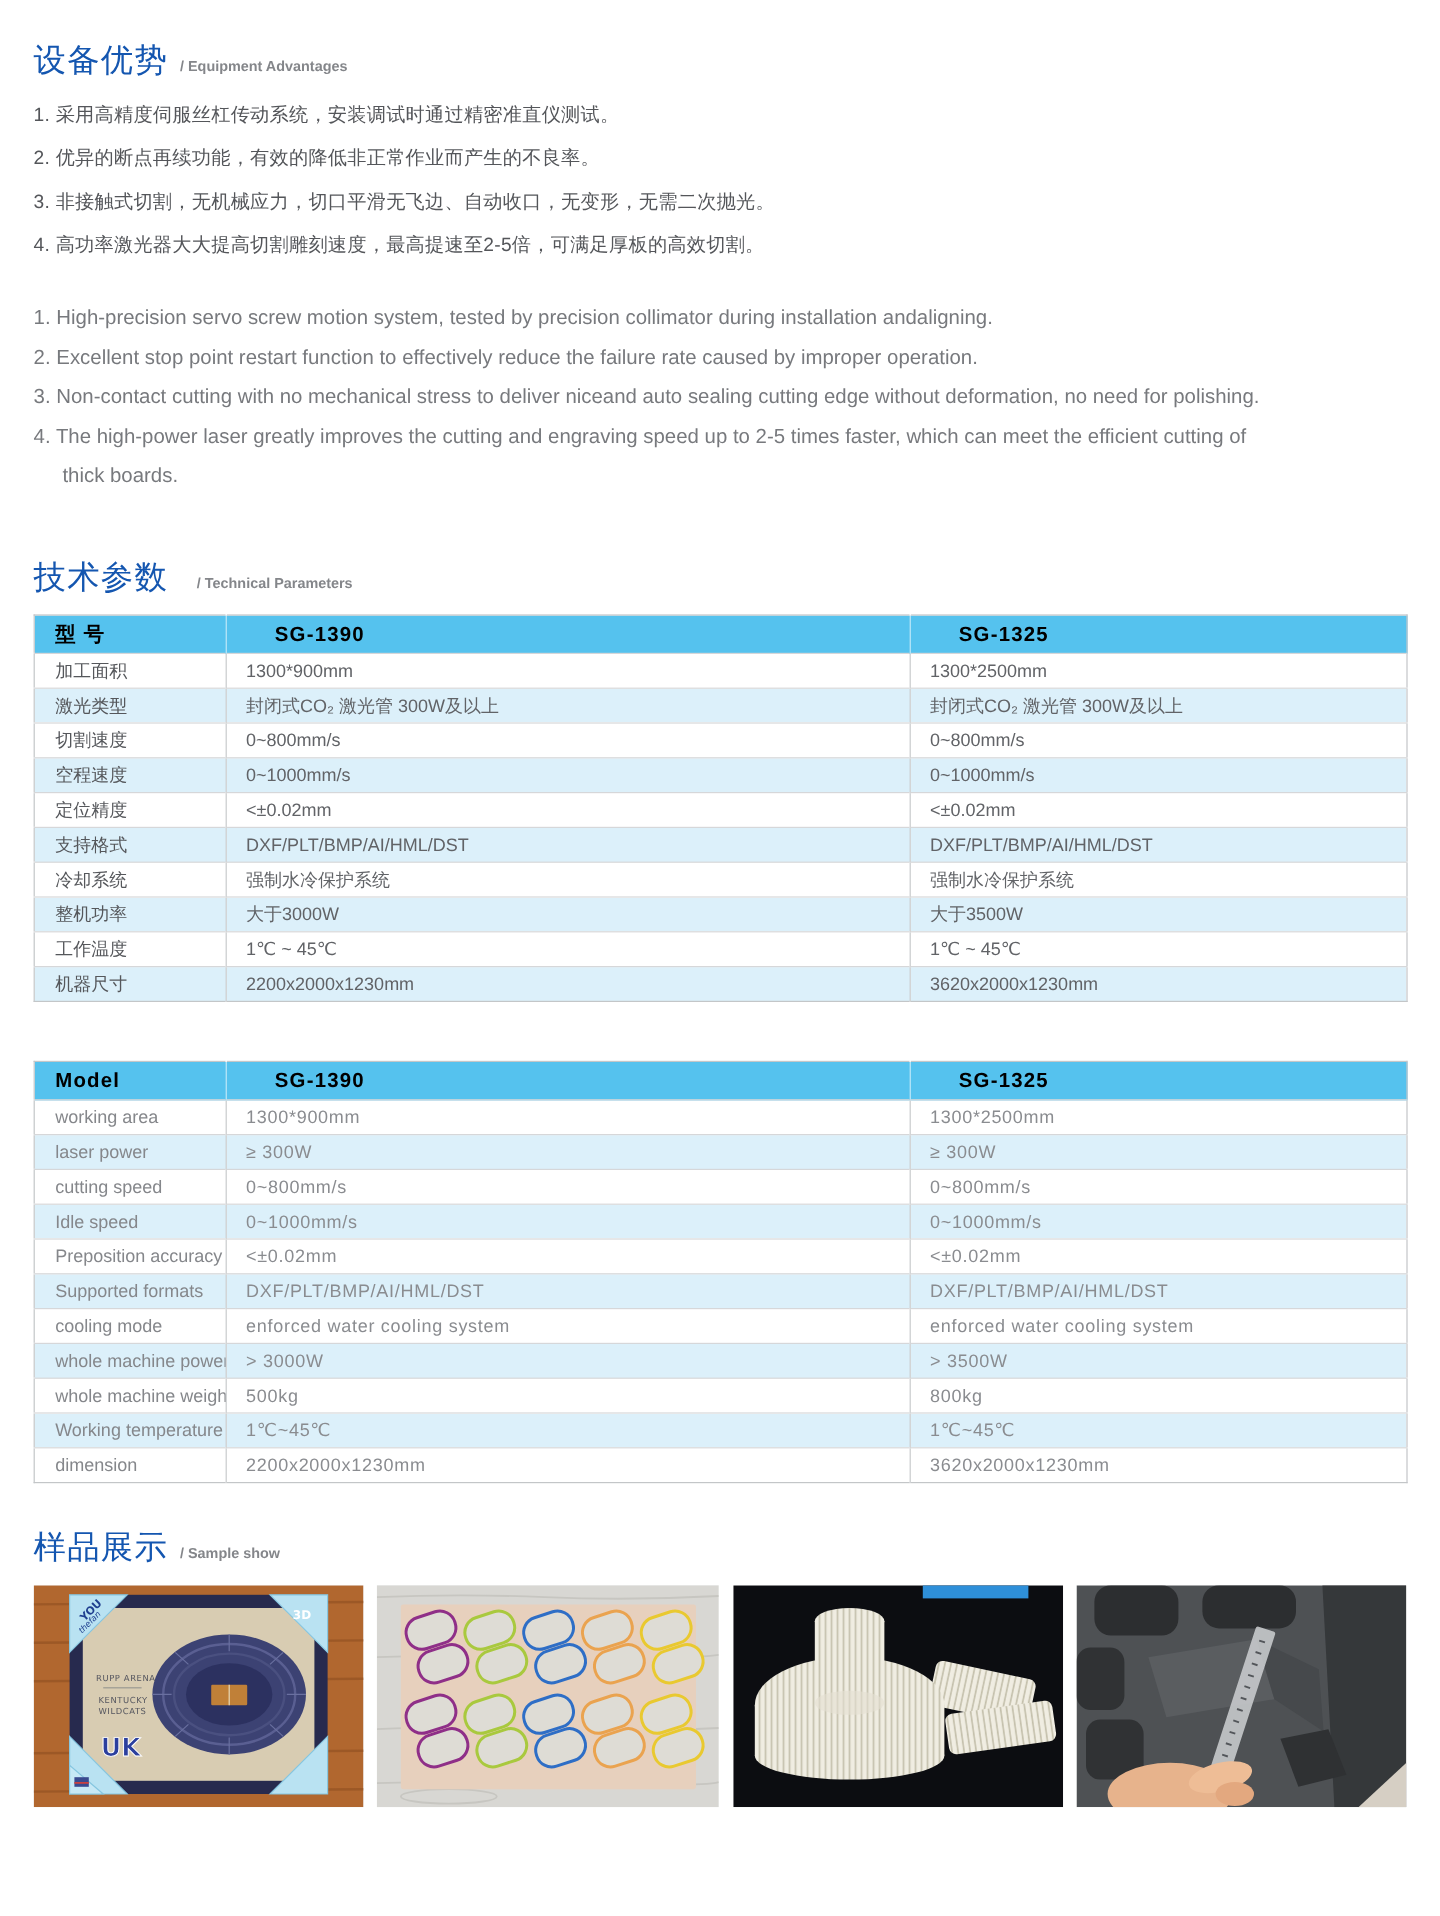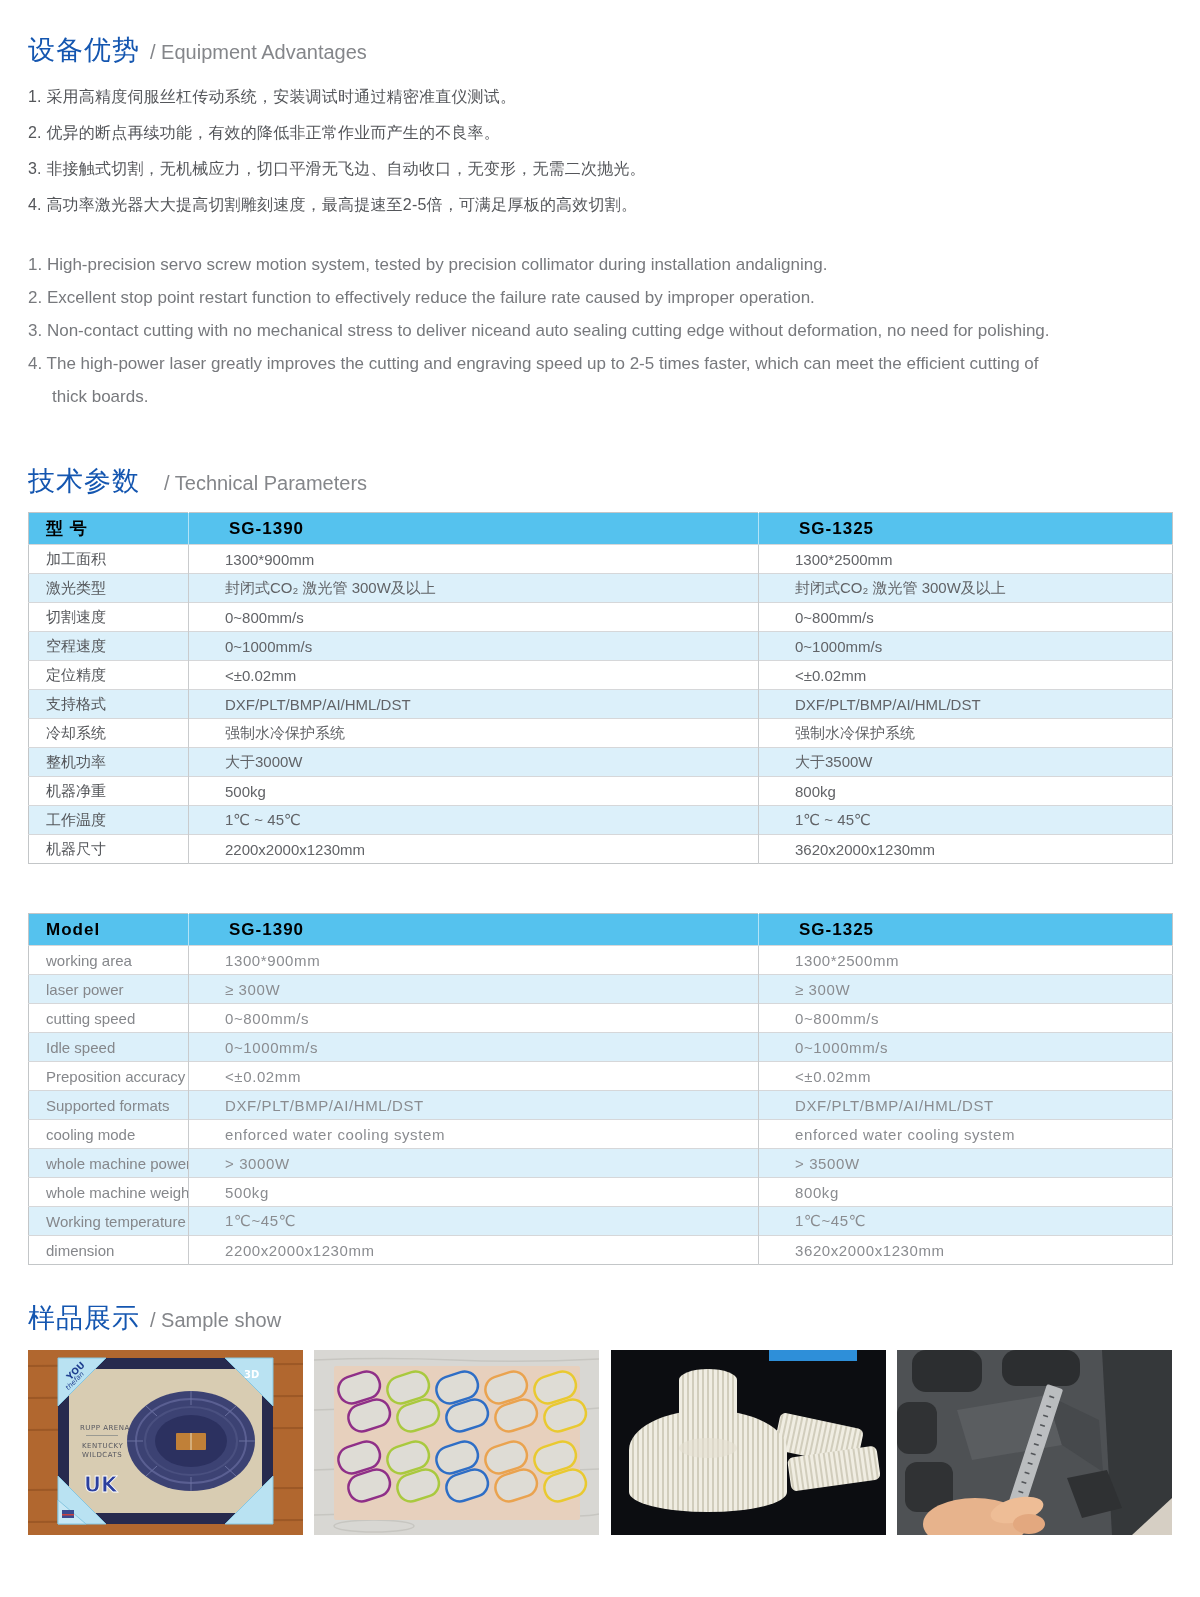--- a/index.html
+++ b/index.html
@@ -6,21 +6,21 @@
   body {
     width:1200px; min-height:1597px;
     font-family:"Liberation Sans","DejaVu Sans",sans-serif;
     color:#55575b;
   }
   .page { padding:34px 28px 0 28px; }
 
   
   .sec { display:flex; align-items:baseline; gap:10px; margin:0; }
   .sec .zh { font-size:27px; line-height:32px; font-weight:400; color:#1456b0; letter-spacing:1px; }
-  .sec .en { font-size:20px; color:#84868a; font-weight:400; }
+  .sec .en { font-size:12px; color:#84868a; font-weight:700; }
 
   
   .list { list-style:none; margin:0; padding:0; }
   .list-zh { margin-top:13px; }
   .list-zh li { font-size:16px; line-height:36px; color:#54565a; letter-spacing:.2px; }
   .list-en { margin-top:25px; width:1030px; }
   .list-en li { font-size:17px; line-height:33px; color:#77797d; padding-left:24px; text-indent:-24px; }
 
   .sec-params { margin-top:52px;gap:24px; }
   .sec-samples { margin-top:37px; }
@@ -32,21 +32,21 @@
   table.spec col.c3 { width:414px; }
   table.spec th {
     background:#55c2ee; color:#000000; text-align:left;
     font-size:17px; font-weight:700; height:31px; padding:0 0 0 17px; letter-spacing:1px;
   }
   table.spec th + th { padding-left:40px; border-left:1px solid rgba(255,255,255,.55);margin-top:11px; }
   table.spec td {
     height:28px; font-size:15px; padding:0 0 0 17px;
     border-top:1px solid #d6d7d9; color:#55575b; white-space:nowrap; overflow:hidden;
   }
-  table.spec td + td { padding-left:36px; border-left:1px solid #c9cbcd; color:#616367; }
+  table.spec td + td { padding-left:16px; border-left:1px solid #c9cbcd; color:#616367; }
   table.spec tbody tr:nth-child(even) td { background:#dcf0fa; }
   table.spec.en-tab { margin-top:49px; }
   table.spec.en-tab td { color:#85878b; }
   table.spec.en-tab td + td { letter-spacing:.6px; color:#8a8c90; }
 
   
   .photos { margin-top:16px; display:flex; justify-content:space-between; width:1144px; }
   .photo { height:185px; overflow:hidden; background:#eee; }
   .photo svg { display:block; width:100%; height:100%; }
   .photo.p1 { width:275px; } .photo.p2 { width:285px; }
@@ -128,25 +128,20 @@
         </tr>
       <tr>
           <td>冷却系统</td>
           <td>强制水冷保护系统</td>
           <td>强制水冷保护系统</td>
         </tr>
       <tr>
           <td>整机功率</td>
           <td>大于3000W</td>
           <td>大于3500W</td>
-        </tr>
-      <tr>
-          <td>机器净重</td>
-          <td>500kg</td>
-          <td>800kg</td>
         </tr>
       <tr>
           <td>工作温度</td>
           <td>1℃ ~ 45℃</td>
           <td>1℃ ~ 45℃</td>
         </tr>
       <tr>
           <td>机器尺寸</td>
           <td>2200x2000x1230mm</td>
           <td>3620x2000x1230mm</td>

